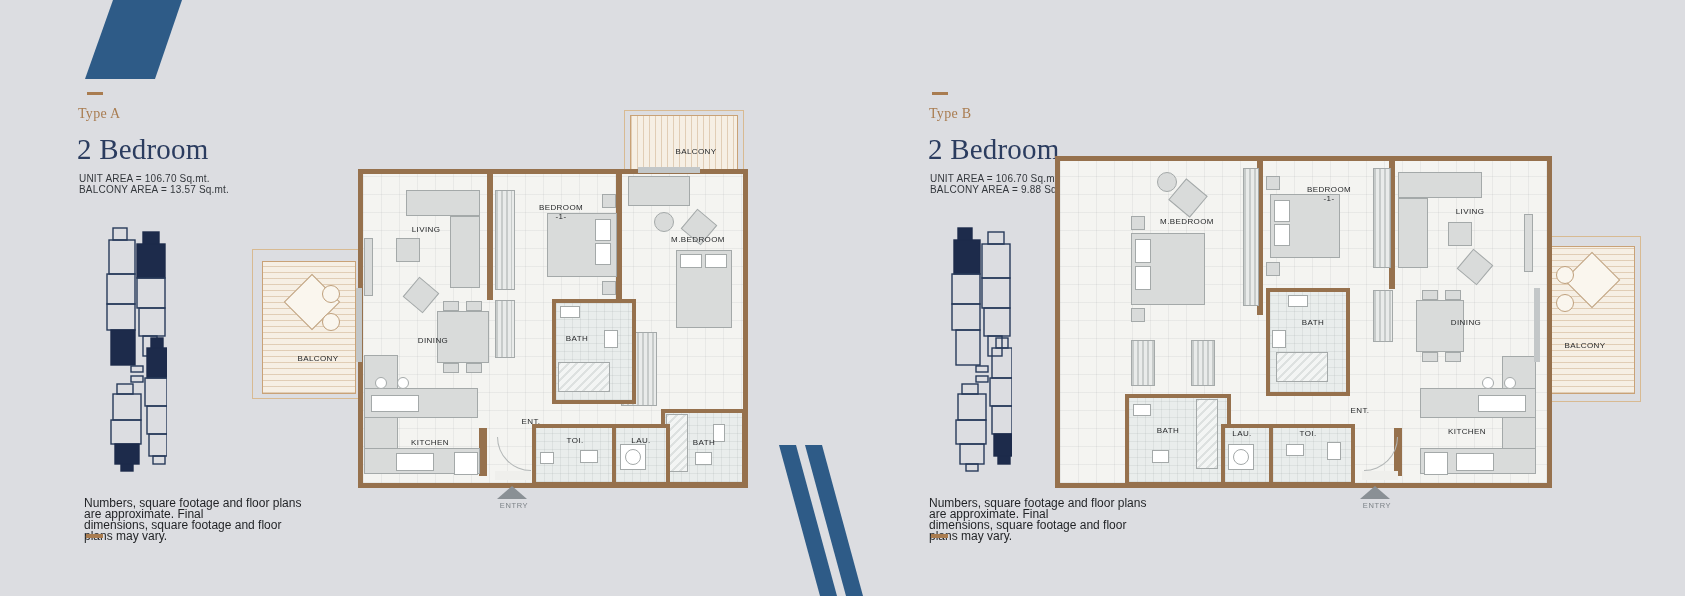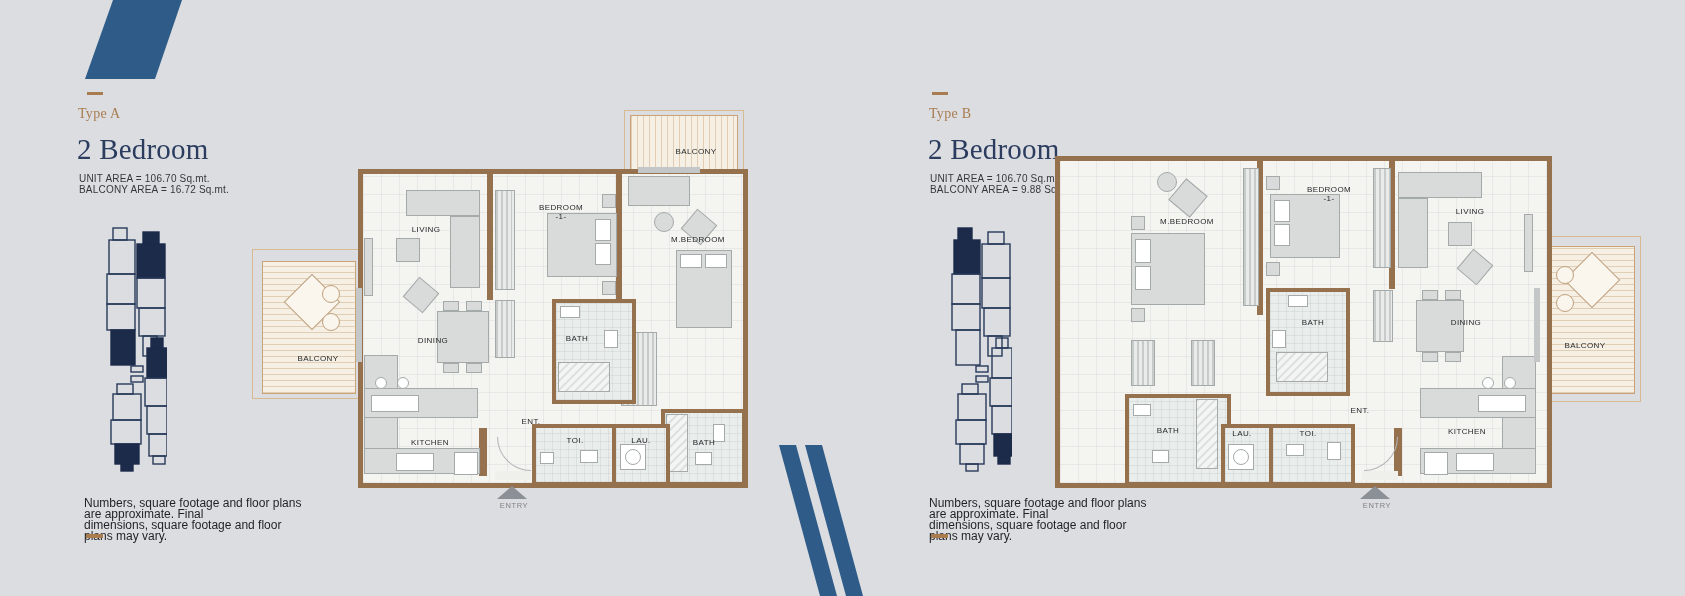--- a/index.html
+++ b/index.html
@@ -64,21 +64,21 @@
   <div class="para"></div>
   <div class="stripes">
     <div class="stripe1"></div>
     <div class="stripe2"></div>
   </div>
 
   <div class="dash" style="left:87px;top:92px;width:16px;height:3px"></div>
   <div class="typelabel" style="left:78px;top:106px">Type A</div>
   <h1 class="title" style="left:77px;top:133px">2 Bedroom</h1>
   <div class="arealine" style="left:79px;top:173px">UNIT AREA = 106.70 Sq.mt.</div>
-  <div class="arealine" style="left:79px;top:184px">BALCONY AREA = 16.72 Sq.mt.</div>
+  <div class="arealine" style="left:79px;top:184px">BALCONY AREA = 13.57 Sq.mt.</div>
 
   <svg class="kp abs" style="left:103px;top:226px" width="64" height="246" viewBox="0 0 64 246">
     <rect x="10" y="2" width="14" height="12"></rect>
       <rect x="6" y="14" width="26" height="34"></rect>
     <rect x="4" y="48" width="28" height="30"></rect>
       <rect x="4" y="78" width="28" height="26"></rect>
     <rect x="8" y="104" width="24" height="35" class="hl"></rect>
     <rect x="40" y="6" width="16" height="12" class="hl"></rect>
       <rect x="34" y="18" width="28" height="34" class="hl"></rect>
     <rect x="34" y="52" width="28" height="30"></rect>

